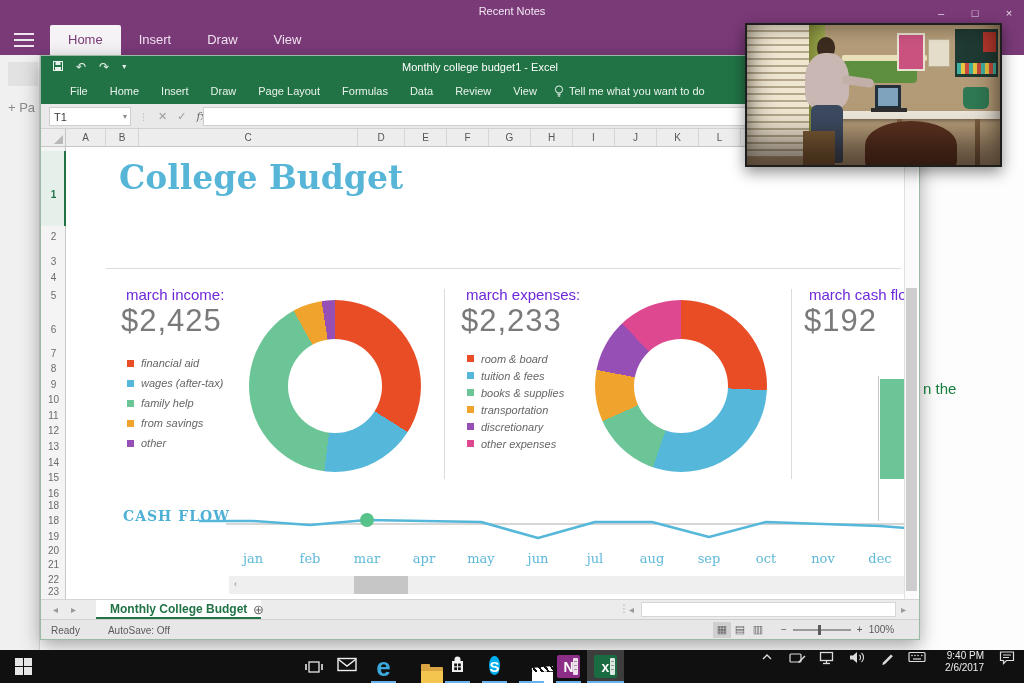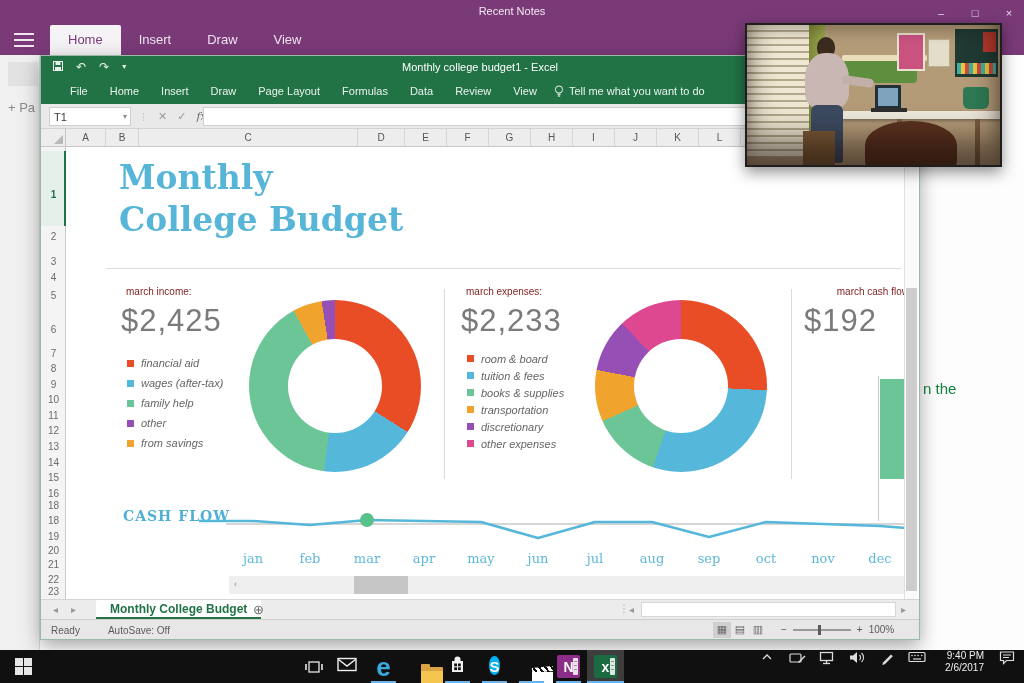--- a/index.html
+++ b/index.html
@@ -45,21 +45,21 @@
   .x-corner:after { content:""; position:absolute; right:2px; bottom:2px; border-left:9px solid transparent; border-bottom:9px solid #B9B9B9; }
   .x-rowhdr { position:absolute; left:0; top:91px; width:25px; height:454px; background:#F4F4F4; border-right:1px solid #C8C8C8; }
   .rowh { position:absolute; left:0; width:25px; height:14px; text-align:center; font-size:10px; color:#6B6B6B; }
   .rowh-sel { color:#217346; font-weight:bold; }
   .row1band { position:absolute; left:0; top:4px; width:25px; height:75px; background:#E4F0E9; border-right:2px solid #217346; }
   .x-sheet { position:absolute; left:25px; top:91px; width:840px; height:454px; background:#FFFFFF; overflow:hidden; }
 
   .ws-title { position:absolute; left:53px; top:10px; font-family:"DejaVu Serif", serif; font-weight:bold; font-size:33px; line-height:42px; color:#57B6D7; }
   .hdiv { position:absolute; left:40px; top:121px; width:795px; height:1px; background:#DCDCDC; }
   .vdiv { position:absolute; top:142px; height:190px; width:1px; background:#DCDCDC; }
-  .sec-label { position:absolute; top:139px; font-size:10px; color:#7f1d1d;text-align:right; }
+  .sec-label { position:absolute; top:139px; font-size:15px; color:#6d28d9;text-align:right; }
   .sec-amount { position:absolute; top:156px; font-size:31px; color:#7A7A7A; letter-spacing:1px; }
   .legend { position:absolute; width:150px; }
   .leg-item { display:flex; align-items:center; height:20px;font-style:italic; }
   .leg-sw { width:7px; height:7px; margin-right:7px; flex:0 0 auto; }
   .leg-tx { font-size:11px; color:#666666; white-space:nowrap; }
   .donut { position:absolute; top:153px; width:172px; height:172px; border-radius:50%; }
   .donut .hole { position:absolute; inset:22.5%; background:#FFFFFF; border-radius:50%; }
   .minibar-axis { position:absolute; left:812px; top:229px; width:1px; height:145px; background:#C9C9C9; }
   .minibar { position:absolute; left:814px; top:232px; width:26px; height:100px; background:#6CC596; }
   .cf-label { position:absolute; left:57px; top:361px; font-family:"DejaVu Serif", serif; font-weight:bold; font-size:14px; letter-spacing:1px; color:#4FB0D5; }
@@ -242,47 +242,46 @@
         <div class="rowh" style="top:368px">18</div>
         <div class="rowh" style="top:384px">19</div>
         <div class="rowh" style="top:398px">20</div>
         <div class="rowh" style="top:412px">21</div>
         <div class="rowh" style="top:427px">22</div>
         <div class="rowh" style="top:439px">23</div>
       </div>
 
     <div class="x-sheet">
       <div class="ws-title">
-        <div>Monthly</div>
         <div>College Budget</div>
       </div>
       <div class="hdiv"></div>
 
       <div class="sec-label" style="left:60px;">march income:</div>
       <div class="sec-amount" style="left:55px;">$2,425</div>
       <div class="legend" id="legend-income" style="left:61px; top:206px;">
           <div class="leg-item" style="height:20px">
             <span class="leg-sw" style="background:#E84D26"></span>
             <span class="leg-tx">financial aid</span>
           </div>
           <div class="leg-item" style="height:20px">
             <span class="leg-sw" style="background:#55B7D9"></span>
             <span class="leg-tx">wages (after-tax)</span>
           </div>
           <div class="leg-item" style="height:20px">
             <span class="leg-sw" style="background:#6CC596"></span>
             <span class="leg-tx">family help</span>
           </div>
           <div class="leg-item" style="height:20px">
+            <span class="leg-sw" style="background:#F0A42D"></span>
+            <span class="leg-tx">from savings</span>
+          </div>
+          <div class="leg-item" style="height:20px">
             <span class="leg-sw" style="background:#964FB4"></span>
             <span class="leg-tx">other</span>
-          </div>
-          <div class="leg-item" style="height:20px">
-            <span class="leg-sw" style="background:#F0A42D"></span>
-            <span class="leg-tx">from savings</span>
           </div>
         </div>
       <div class="donut" id="donut-income" style="left: 183px; background: conic-gradient(rgb(232, 77, 38) 0%, rgb(232, 77, 38) 34%, rgb(85, 183, 217) 34%, rgb(85, 183, 217) 52%, rgb(108, 197, 150) 52%, rgb(108, 197, 150) 92%, rgb(240, 164, 45) 92%, rgb(240, 164, 45) 97.5%, rgb(150, 79, 180) 97.5%, rgb(150, 79, 180) 100%);">
           <div class="hole"></div>
         </div>
 
       <div class="vdiv" style="left:378px;"></div>
 
       <div class="sec-label" style="left:400px;">march expenses:</div>
       <div class="sec-amount" style="left:395px;">$2,233</div>

